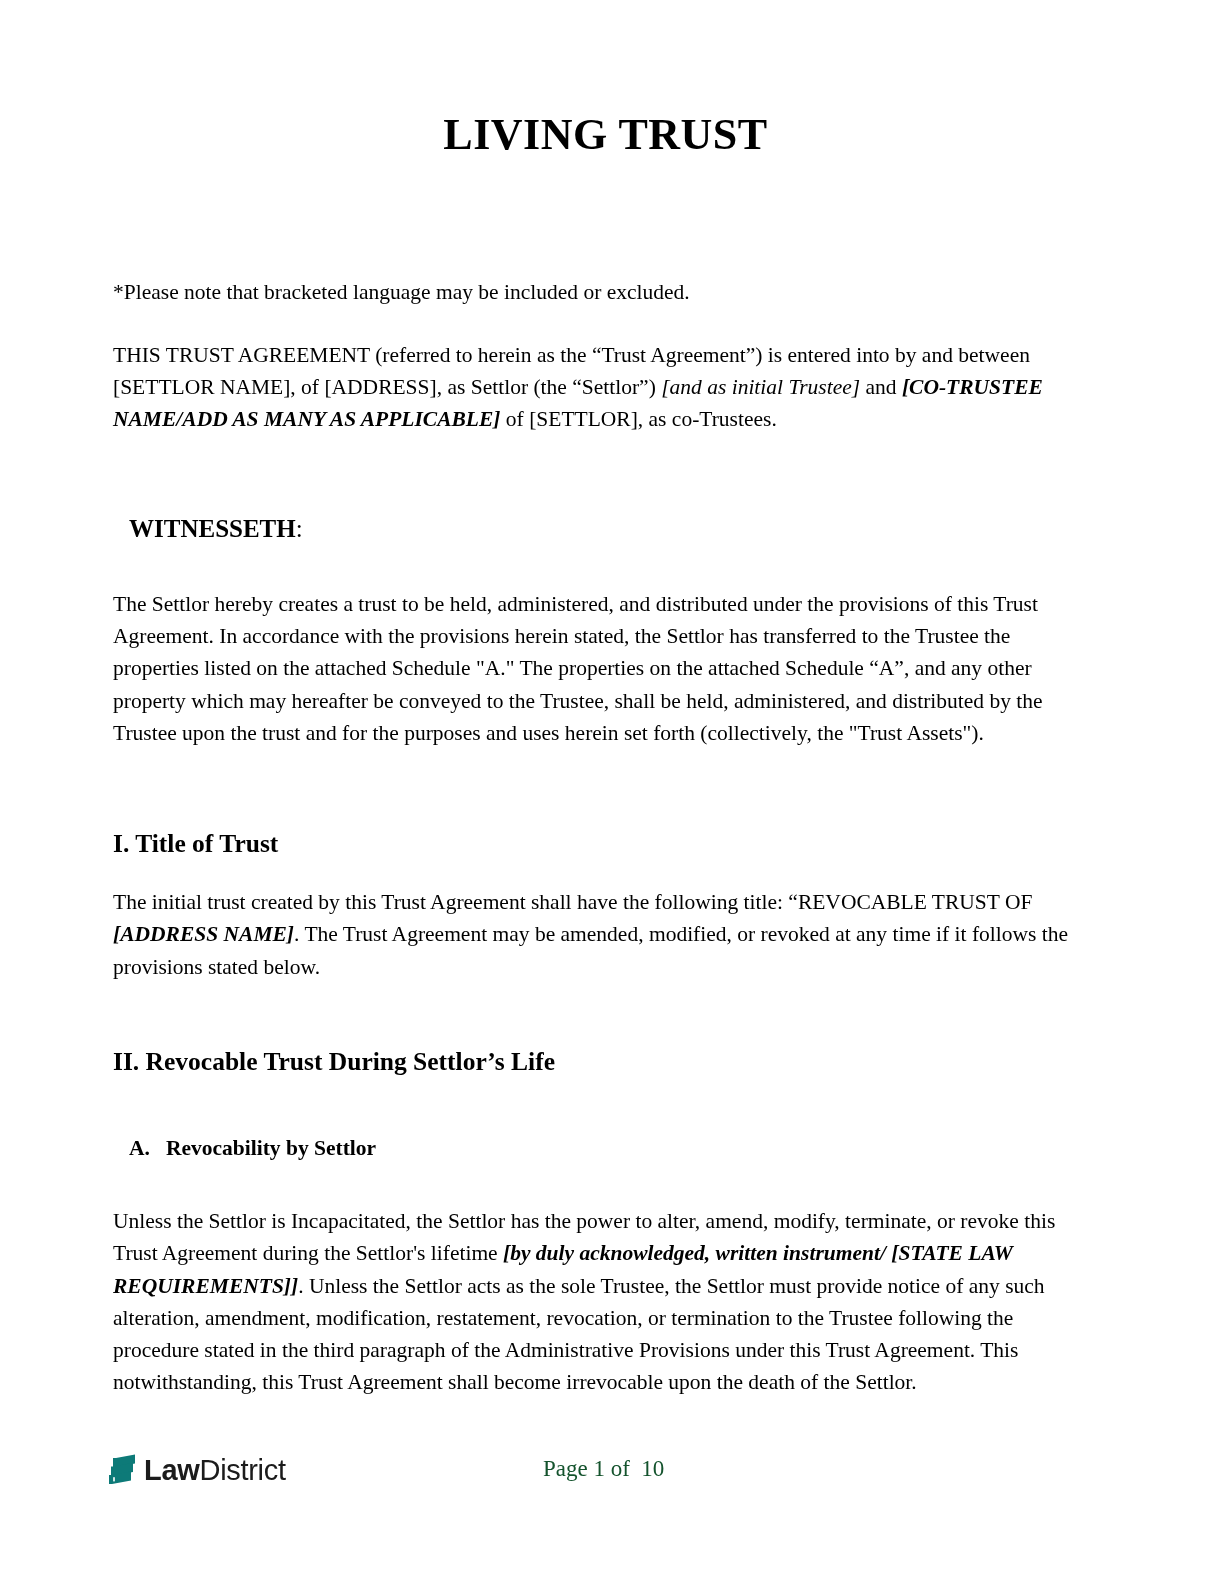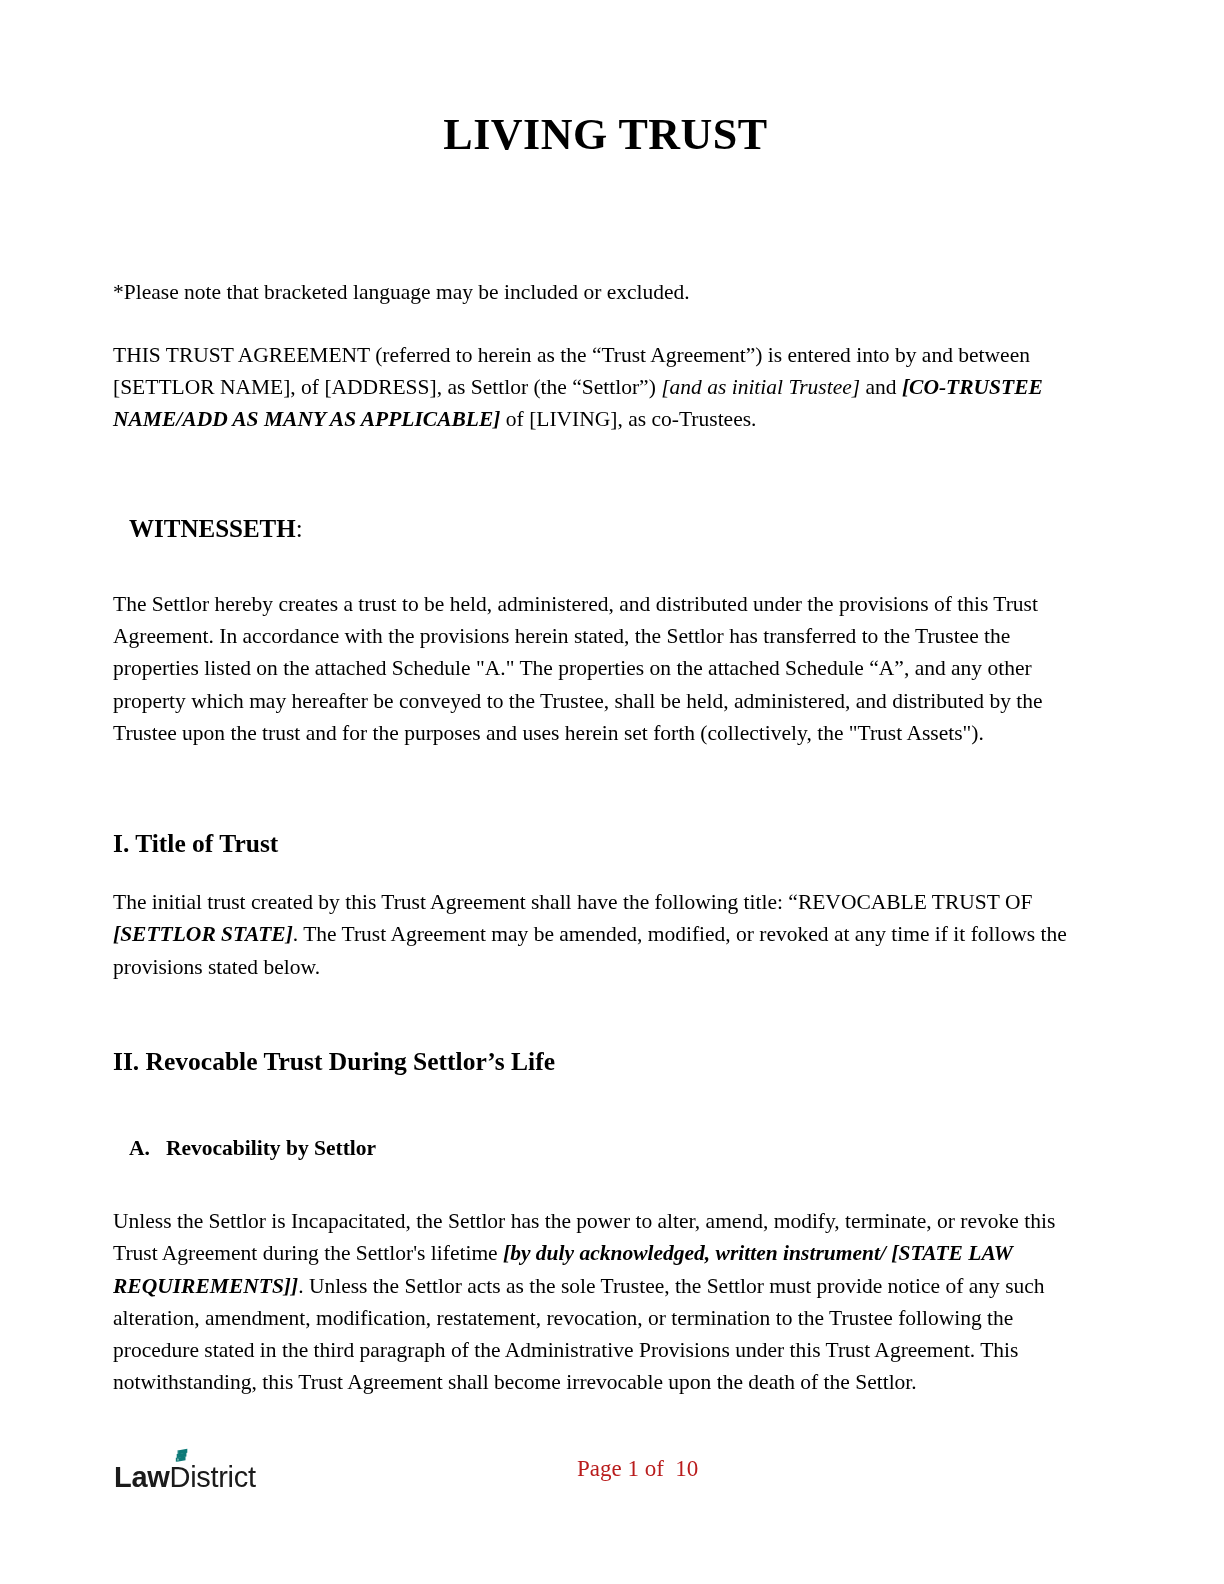--- a/index.html
+++ b/index.html
@@ -76,26 +76,25 @@
   .bi { font-weight: bold; font-style: italic; }
   .footer {
     position: absolute;
     left: 0;
     top: 1438px;
     width: 1224px;
     height: 80px;
   }
   .logo {
     position: absolute;
-    left: 114px;
+    left: 108px;
     top: 10px;
     display: flex;
     align-items: center;
     height: 44px;
-    flex-direction: column;
   }
   .logo-mark {
     width: 30px;
     height: 34px;
     display: block;
     margin-right: 6px;
   }
   .logo-text {
     font-family: "Liberation Sans", "DejaVu Sans", sans-serif;
     font-size: 29px;
@@ -105,58 +104,57 @@
     white-space: nowrap;
   }
   .logo-text .law { font-weight: bold; }
   .logo-text .district { font-weight: normal; }
   .page-num {
     position: absolute;
     left: 543px;
     top: 18px;
     font-family: "Liberation Serif", "DejaVu Serif", serif;
     font-size: 23px;
-    color: #b91c1c;
+    color: #14532d;
     white-space: pre;
-    margin-left: 34px;
   }
 </style>
 </head>
 <body>
 
 <div class="page">
 
   <div class="content">
 
     <h1 class="doc-title">LIVING TRUST</h1>
 
     <p class="note">*Please note that bracketed language may be included or excluded.</p>
 
     <div class="gap-intro"></div>
 
-    <p class="body-par"><span>THIS TRUST AGREEMENT (referred to herein as the “Trust Agreement”) is entered into by and between [SETTLOR NAME], of [ADDRESS], as Settlor (the “Settlor”) </span><i>[and as initial Trustee]</i><span> and </span><span class="bi">[CO-TRUSTEE NAME/ADD AS MANY AS APPLICABLE]</span><span> of [LIVING], as co-Trustees.</span></p>
+    <p class="body-par"><span>THIS TRUST AGREEMENT (referred to herein as the “Trust Agreement”) is entered into by and between [SETTLOR NAME], of [ADDRESS], as Settlor (the “Settlor”) </span><i>[and as initial Trustee]</i><span> and </span><span class="bi">[CO-TRUSTEE NAME/ADD AS MANY AS APPLICABLE]</span><span> of [SETTLOR], as co-Trustees.</span></p>
 
     <div class="gap-xl"></div>
 
     <h2 class="witnesseth"><span>WITNESSETH</span><span class="colon">:</span></h2>
 
     <div class="gap-sm"></div>
 
     <p class="body-par">The Settlor hereby creates a trust to be held, administered, and distributed under the provisions of this Trust Agreement. In accordance with the provisions herein stated, the Settlor has transferred to the Trustee the properties listed on the attached Schedule "A." The properties on the attached Schedule “A”, and any other property which may hereafter be conveyed to the Trustee, shall be held, administered, and distributed by the Trustee upon the trust and for the purposes and uses herein set forth (collectively, the "Trust Assets").</p>
 
     <div class="gap-sm"></div>
 
 
     <div class="gap-lg"></div>
 
     <h2 class="section-h">I. Title of Trust</h2>
 
     <div class="gap-sm"></div>
 
-    <p class="body-par"><span>The initial trust created by this Trust Agreement shall have the following title: “REVOCABLE TRUST OF </span><span class="bi">[SETTLOR STATE]</span><span>. The Trust Agreement may be amended, modified, or revoked at any time if it follows the provisions stated below.</span></p>
+    <p class="body-par"><span>The initial trust created by this Trust Agreement shall have the following title: “REVOCABLE TRUST OF </span><span class="bi">[ADDRESS NAME]</span><span>. The Trust Agreement may be amended, modified, or revoked at any time if it follows the provisions stated below.</span></p>
 
     <div class="gap-xl"></div>
 
     <h2 class="section-h">II. Revocable Trust During Settlor’s Life</h2>
 
     <div class="gap-md"></div>
 
     <h3 class="sub-h"><span>A.</span><span class="sub-gap"></span><span>Revocability by Settlor</span></h3>
 
     <div class="gap-sm"></div>

